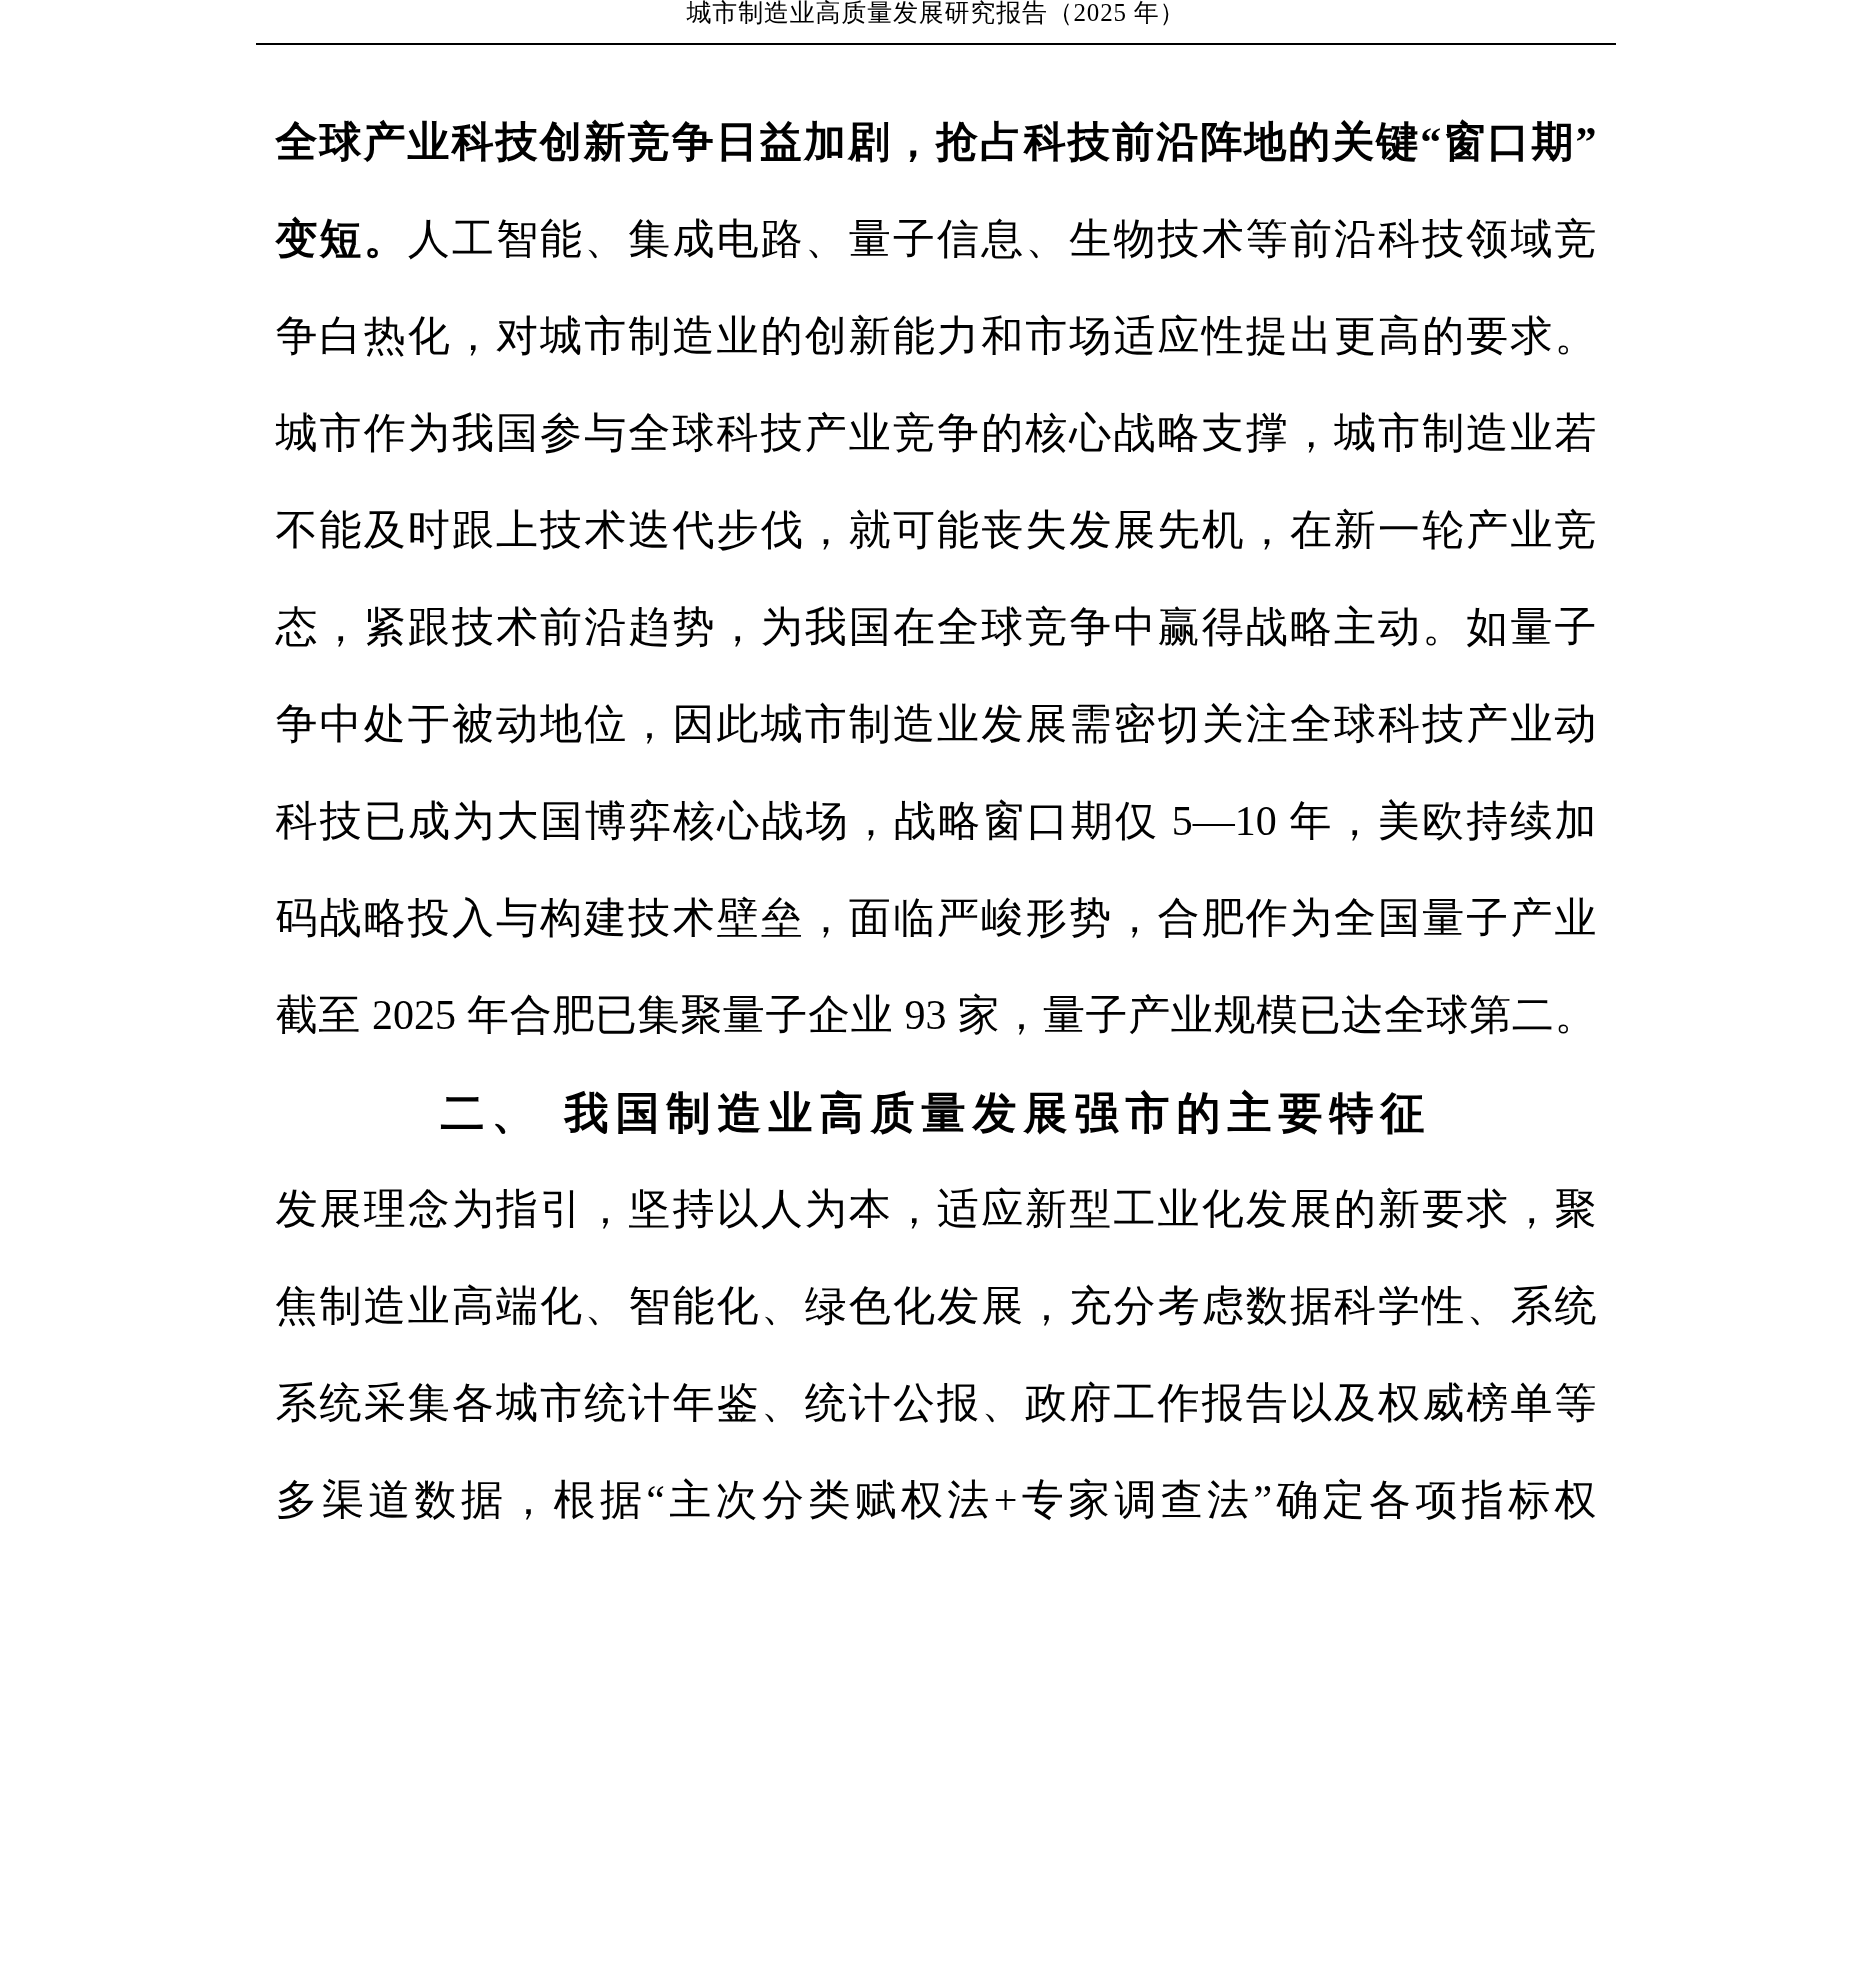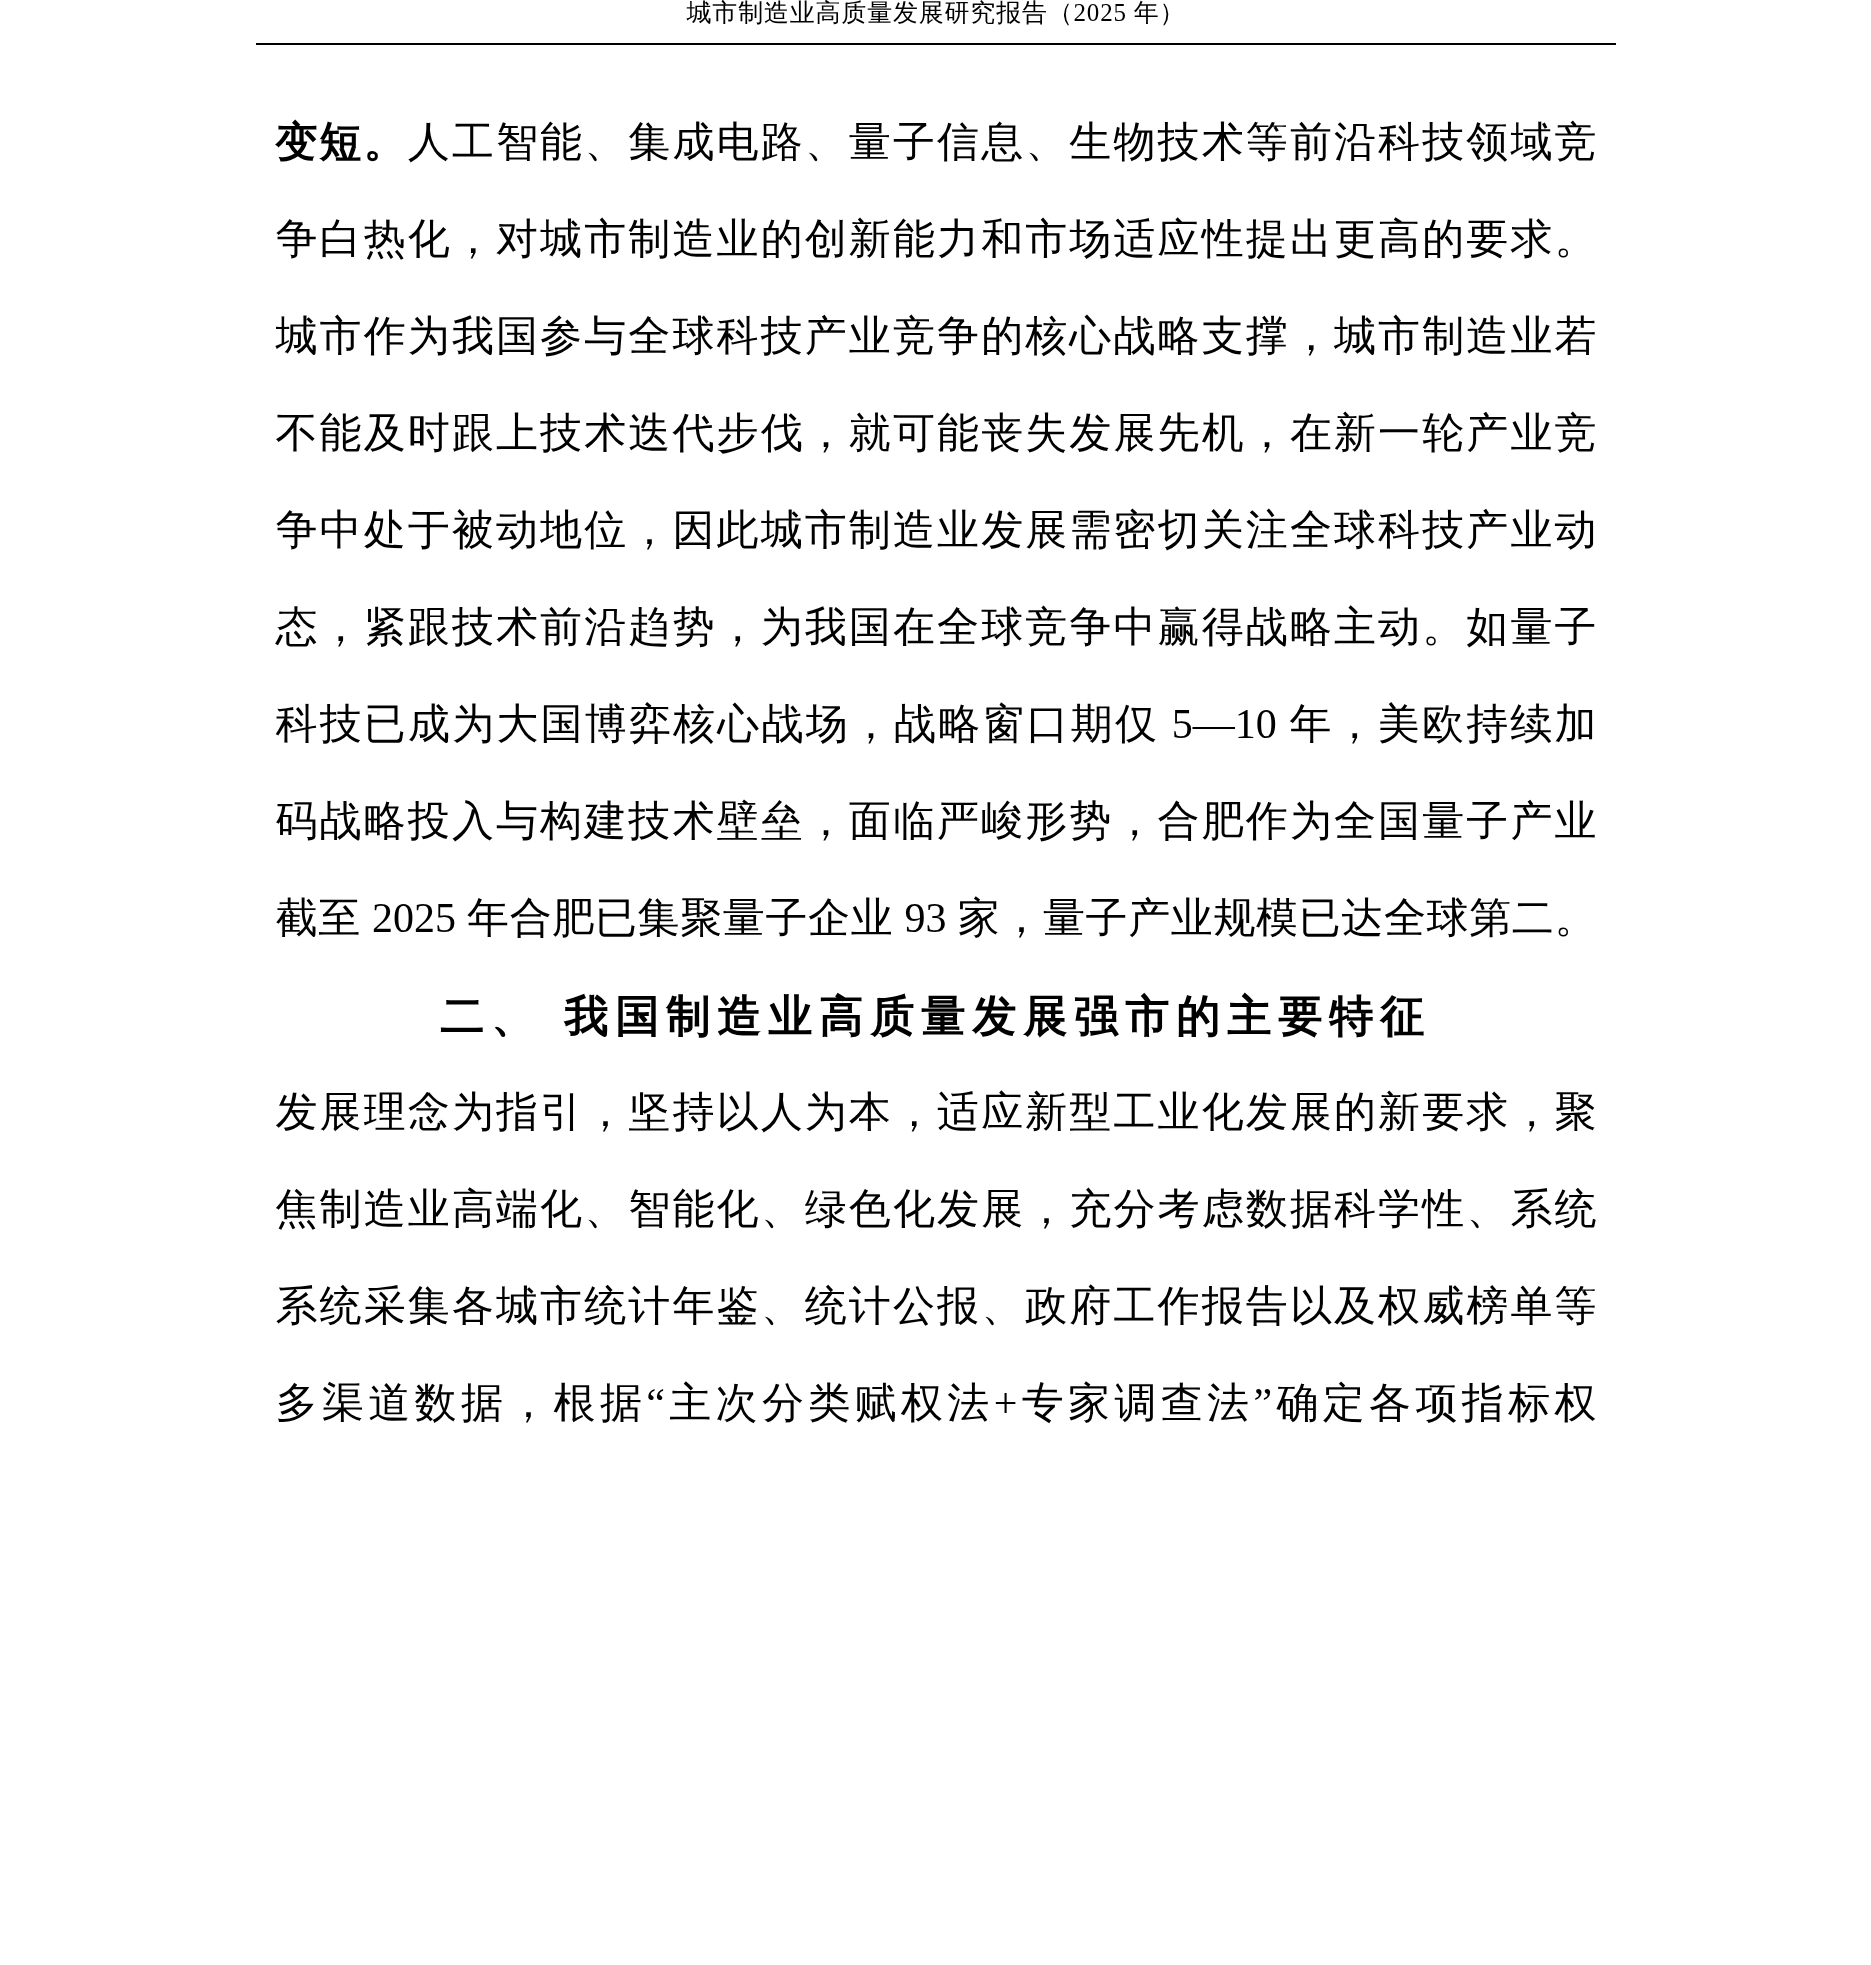--- a/index.html
+++ b/index.html
@@ -75,26 +75,27 @@
 <body>
 
 <div class="page">
 
   <div class="page-header">
     <div class="header-title">城市制造业高质量发展研究报告（2025 年）</div>
     <div class="header-rule"></div>
   </div>
 
   <div class="document-body" id="rows">
+      <div class="line"><span class="seg-bold">全球产业科技创新竞争日益加剧，抢占科技前沿阵地的关键“窗口期”</span></div>
       <div class="line"><span class="seg-bold">变短。</span><span class="seg-regular">人工智能、集成电路、量子信息、生物技术等前沿科技领域竞</span></div>
       <div class="line"><span class="seg-regular">争白热化，对城市制造业的创新能力和市场适应性提出更高的要求。</span></div>
       <div class="line"><span class="seg-regular">城市作为我国参与全球科技产业竞争的核心战略支撑，城市制造业若</span></div>
       <div class="line"><span class="seg-regular">不能及时跟上技术迭代步伐，就可能丧失发展先机，在新一轮产业竞</span></div>
+      <div class="line"><span class="seg-regular">态，紧跟技术前沿趋势，为我国在全球竞争中赢得战略主动。如量子</span></div>
       <div class="line"><span class="seg-regular">争中处于被动地位，因此城市制造业发展需密切关注全球科技产业动</span></div>
-      <div class="line"><span class="seg-regular">态，紧跟技术前沿趋势，为我国在全球竞争中赢得战略主动。如量子</span></div>
       <div class="line"><span class="seg-regular">科技已成为大国博弈核心战场，战略窗口期仅 5—10 年，美欧持续加</span></div>
       <div class="line"><span class="seg-regular">码战略投入与构建技术壁垒，面临严峻形势，合肥作为全国量子产业</span></div>
       <div class="line"><span class="seg-regular">截至 2025 年合肥已集聚量子企业 93 家，量子产业规模已达全球第二。</span></div>
       <div class="heading-row"><span>二、</span><span class="heading-title">我国制造业高质量发展强市的主要特征</span></div>
       <div class="line"><span class="seg-regular">发展理念为指引，坚持以人为本，适应新型工业化发展的新要求，聚</span></div>
       <div class="line"><span class="seg-regular">焦制造业高端化、智能化、绿色化发展，充分考虑数据科学性、系统</span></div>
       <div class="line"><span class="seg-regular">系统采集各城市统计年鉴、统计公报、政府工作报告以及权威榜单等</span></div>
       <div class="line"><span class="seg-regular">多渠道数据，根据“主次分类赋权法+专家调查法”确定各项指标权</span></div>
     </div>
 

